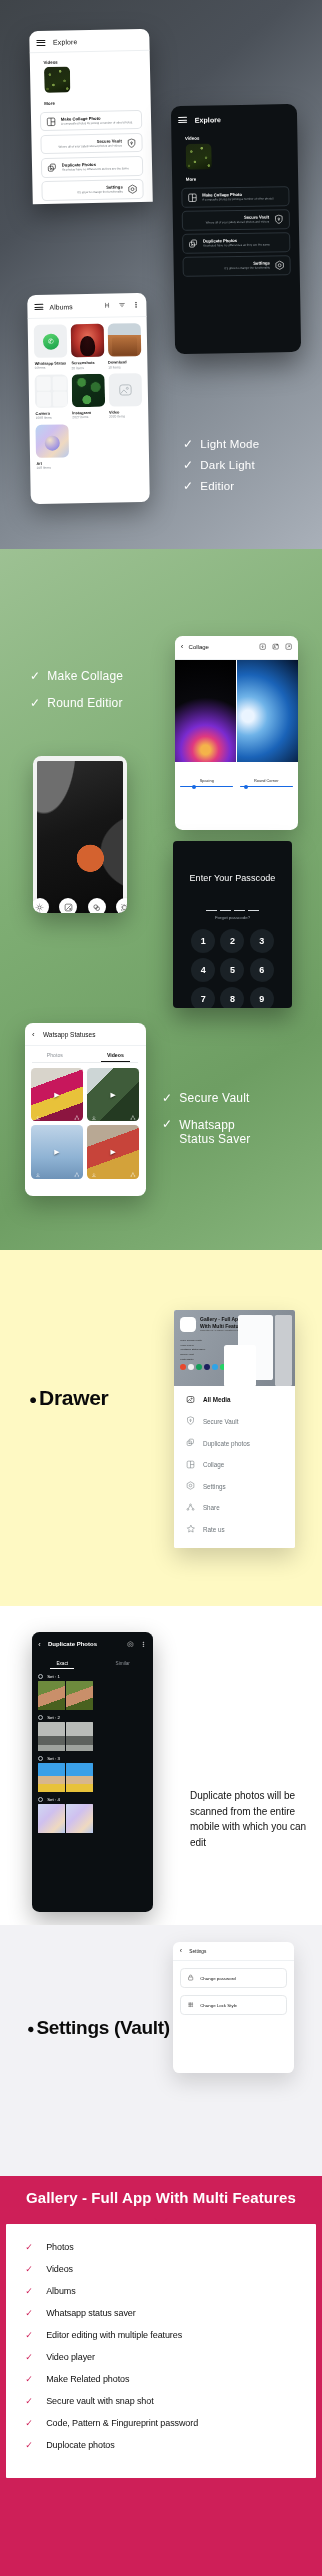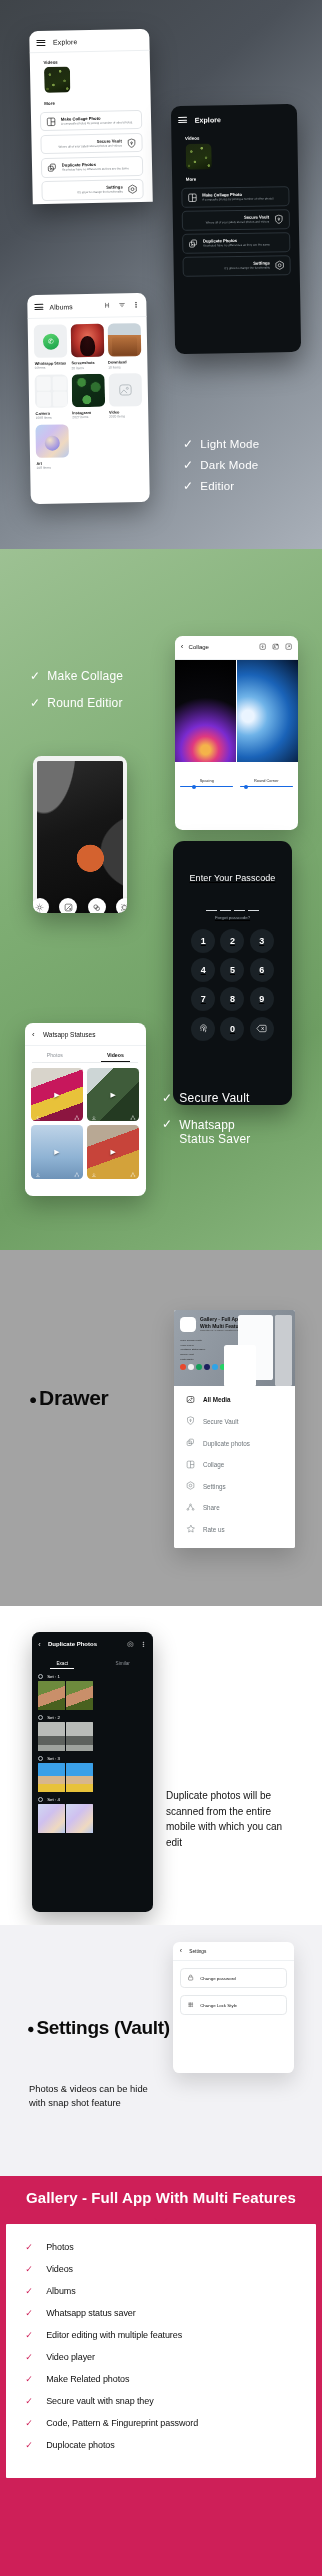--- a/index.html
+++ b/index.html
@@ -153,24 +153,23 @@
       radial-gradient(ellipse at 8% -10%, #6e6e6e 0 28%, transparent 29%),
       radial-gradient(ellipse at 130% 60%, #3a3a3a 0 30%, transparent 31%),
       linear-gradient(160deg,#2c2c2c 0%,#161616 45%,#0a0a0a 100%);}
   .ed-tools{ position:absolute; left:-2.1px; bottom:-3.1px; width:103px; display:flex; justify-content:space-between;}
   .ed-btn{ width:18px; height:18px; border-radius:50%; background:#fff; display:flex; align-items:center; justify-content:center;
            box-shadow:0 1.6px 4.7px rgba(0,0,0,.18);}
   .ed-btn svg{ width:9px; height:9px; stroke:#111; fill:none; stroke-width:1.4;}
 
   
   .phone-pass{
-    position:absolute; left:173px; top:292px; width:119px; height:264px;
-    background:#0c1013; border-radius:11px; overflow:hidden;
+    position:absolute; left:173px; top:292px; width:119px; height:167px;
+    background:#0c1013; border-radius:4px; overflow:hidden;
     box-shadow:0 10.5px 25px rgba(0,0,0,.35);
-    text-decoration:underline;
   }
   .pass-title{ color:#fff; font-size:9px; text-align:center; margin-top:32px; letter-spacing:0.1px;}
   .pass-dashes{ display:flex; justify-content:center; gap:2.6px; margin-top:27px;}
   .pass-dashes i{ width:11.5px; height:1px; background:#d8dcdf; display:block;}
   .pass-forgot{ text-align:center; font-size:4.4px; color:#9aa2a8; margin-top:3.7px;}
   .keypad{ display:grid; grid-template-columns:repeat(3,1fr); gap:5.2px 0; padding:9.4px 15.7px 0 15.7px;}
   .key{ width:24px; height:24px; border-radius:50%; background:#1a2126; margin:0 auto;
         display:flex; align-items:center; justify-content:center; color:#fff; font-size:9px; font-weight:bold;}
   .key svg{ width:11px; height:11px; stroke:#fff; fill:none; stroke-width:1.4;}
 
@@ -194,21 +193,21 @@
             color:#fff; font-size:6.8px; text-shadow:0 0.5px 1.6px rgba(0,0,0,.5);}
   .wa-dl{ position:absolute; left:3.7px; bottom:2.6px; width:5.8px; height:5.8px;}
   .wa-sh{ position:absolute; right:3.7px; bottom:2.6px; width:5.8px; height:5.8px;}
   .wa-dl svg,.wa-sh svg{ width:100%; height:100%; stroke:#fff; fill:none; stroke-width:1.6;}
   .im-deity{ background:linear-gradient(160deg,#d8d4cb 0 28%,#c7175c 28% 52%,#e8c23a 52% 74%,#8c1540 74%);}
   .im-cliff{ background:linear-gradient(135deg,#cdd6d6 0 25%,#3f5c3a 25% 62%,#243a22 62%);}
   .im-sky{ background:linear-gradient(180deg,#bfd4e8,#8fb3d4 60%,#6e93b8);}
   .im-crowd{ background:linear-gradient(160deg,#b8a894 0 30%,#c7443a 30% 60%,#d3a23a 60%);}
 
   
-  .sec-drawer{ position:relative; width:322px; height:356px; background:#a3a3a3; overflow:hidden;}
+  .sec-drawer{ position:relative; width:322px; height:356px; background:#fef9c3; overflow:hidden;}
   .drw-title{ position:absolute; left:29px; top:136px; font-size:21px; font-weight:bold; color:#0b0b0b; letter-spacing:-0.3px;}
   .drw-title .dot{ font-size:13.6px; vertical-align:middle; margin-right:2.1px;}
   .drw-body{ position:absolute; left:32px; top:203px; width:120px; font-size:11px; color:#111; line-height:1.5;}
   .drw-phone{ position:absolute; left:174px; top:60px; width:121px; height:238px; border-radius:2.1px; overflow:hidden;
               box-shadow:0 9.4px 23.5px rgba(0,0,0,.18); background:#fff;}
   .drw-preview{ height:76px; background:linear-gradient(120deg,#9aa2ab,#7d858e); position:relative; padding:4.7px;}
   .prev-logo{ position:absolute; left:6.3px; top:6.8px; width:15.7px; height:15.7px; border-radius:4.2px; background:#fff;}
   .prev-h1{ position:absolute; left:26px; top:6.3px; font-size:5px; font-weight:bold; color:#111; line-height:1.25; width:52px;}
   .prev-h2{ position:absolute; left:26px; top:19.4px; font-size:2.4px; color:#3a3a3a;}
   .prev-list{ position:absolute; left:6.3px; top:29px; font-size:2.4px; color:#222; line-height:1.95;}
@@ -241,21 +240,21 @@
   .set-cb{ width:5.2px; height:5.2px; border:0.7px solid #b9bfc4; border-radius:50%;}
   .set-lb{ font-size:4.4px; color:#fff;}
   .set-imgs{ display:flex; gap:1px; padding-left:6.3px;}
   .set-imgs i{ width:27px; height:29px; display:block; border-radius:0.5px;}
   .dp1{ background:linear-gradient(160deg,#6d8a3d 0 38%,#c98f6a 38% 68%,#49611f 68%);}
   .dp2{ background:linear-gradient(180deg,#b9bcb8 0 48%,#5d615d 48% 78%,#9ea29d 78%);}
   .dp3{ background:linear-gradient(180deg,#3aa0e8 0 46%,#d8b68c 46% 72%,#e8c23a 72%);}
   .dp4{ background:linear-gradient(135deg,#cfd9f2,#cfc0ef 40%,#efd9c0 75%,#b7c8ee);}
   .dup-title{ position:absolute; left:176px; top:84px; font-size:20px; font-weight:bold; color:#0b0b0b; line-height:1.15; letter-spacing:-0.3px;}
   .dup-title .dot{ font-size:13px; vertical-align:middle; margin-right:2.1px;}
-  .dup-body{ position:absolute; left:166px; top:182px; width:126px; font-size:10px; color:#111; line-height:1.55;}
+  .dup-body{ position:absolute; left:190px; top:182px; width:126px; font-size:10px; color:#111; line-height:1.55;}
 
   
   .sec-set{ position:relative; width:322px; height:251px; background:#f2f2f5; overflow:hidden;}
   .set-phone{ position:absolute; left:173px; top:16.7px; width:121px; height:131px;
               background:#fff; border-radius:6.3px; overflow:hidden; box-shadow:0 8.4px 21px rgba(0,0,0,.15);}
   .sp-bar{ display:flex; align-items:center; gap:7.3px; padding:6.3px 6.8px 5.2px 6.8px; border-bottom:0.5px solid #eef1f3;}
   .sp-bar .bk{ font-size:6.8px; color:#111; line-height:1;}
   .sp-bar .tt{ font-size:4.7px; color:#111;}
   .sp-card{ margin:7.3px 7.3px 0 7.3px; border:0.5px solid #e5e8ea; border-radius:4.2px; padding:4.7px 5.8px;
             display:flex; align-items:center; gap:5.8px;}
@@ -493,21 +492,21 @@
       </div>
     </div>
 
     <div class="hero-checks">
       <div class="chk-row">
           <span class="chk-mark">✓</span>
           <span class="chk-txt">Light Mode</span>
         </div>
       <div class="chk-row">
           <span class="chk-mark">✓</span>
-          <span class="chk-txt">Dark Mode</span>
+          <span class="chk-txt">Dark Light</span>
         </div>
       <div class="chk-row">
           <span class="chk-mark">✓</span>
           <span class="chk-txt">Editior</span>
         </div>
     </div>
   </section>
 
   <section class="sec-green">
 
@@ -876,21 +875,20 @@
               <circle cx="17" cy="12" r="1.4"></circle>
               <circle cx="7" cy="17" r="1.4"></circle>
               <circle cx="12" cy="17" r="1.4"></circle>
               <circle cx="17" cy="17" r="1.4"></circle>
             </svg></span>
         <span>Change Lock Style</span>
       </div>
     </div>
 
     <div class="set-title"><span class="dot">●</span><span>Settings (Vault)</span></div>
-    <div class="set-body">Photos &amp; videos can be hide with snap shot feature</div>
   </section>
 
   <section class="sec-feat">
     <div class="feat-head">Gallery - Full App With Multi Features</div>
     <div class="feat-card">
       <div class="feat-item">
           <span class="tick">✓</span>
           <span class="lbl">Photos</span>
         </div>
       <div class="feat-item">
@@ -912,21 +910,21 @@
       <div class="feat-item">
           <span class="tick">✓</span>
           <span class="lbl">Video player</span>
         </div>
       <div class="feat-item">
           <span class="tick">✓</span>
           <span class="lbl">Make Related photos</span>
         </div>
       <div class="feat-item">
           <span class="tick">✓</span>
-          <span class="lbl">Secure vault with snap they</span>
+          <span class="lbl">Secure vault with snap shot</span>
         </div>
       <div class="feat-item">
           <span class="tick">✓</span>
           <span class="lbl">Code, Pattern &amp; Fingureprint password</span>
         </div>
       <div class="feat-item">
           <span class="tick">✓</span>
           <span class="lbl">Duplocate photos</span>
         </div>
     </div>

